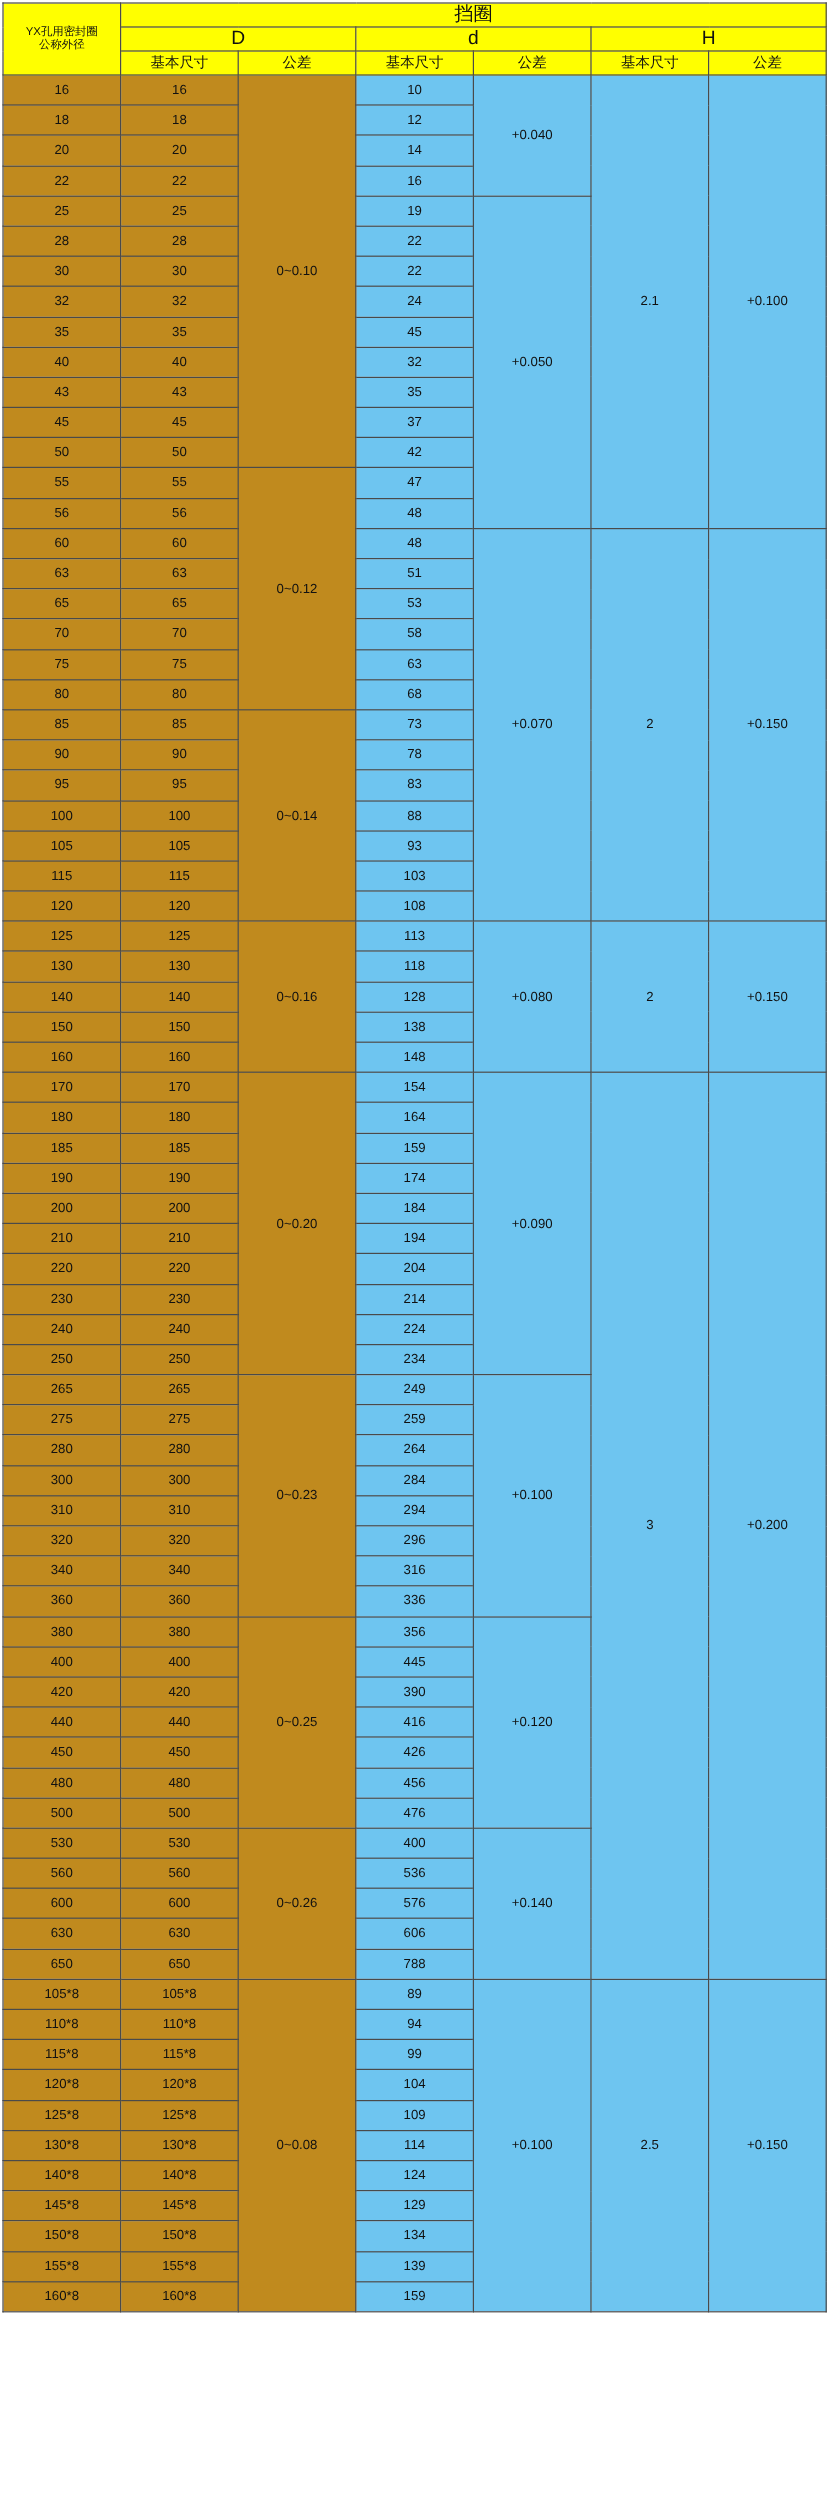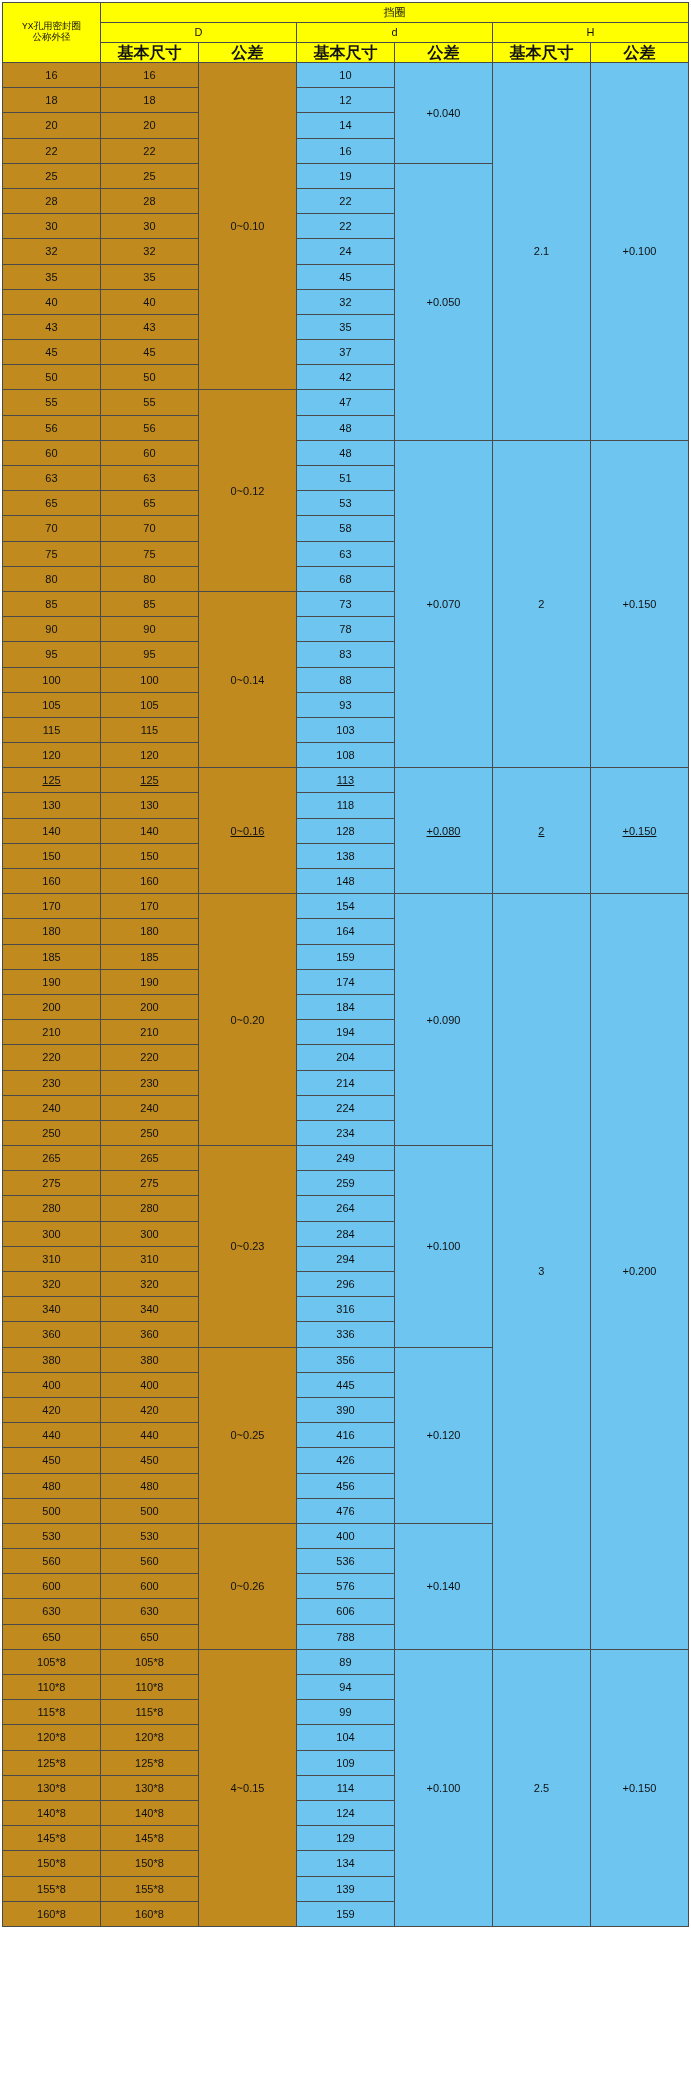--- a/index.html
+++ b/index.html
@@ -28,45 +28,42 @@
   table.main td, table.main th {
     border: 1px solid #4a4a4a;
     text-align: center;
     vertical-align: middle;
     padding: 0;
     font-weight: normal;
     line-height: 1.1;
   }
   .hdr-yellow {
     background: #ffff00;
-    font-size: 11px;
+    font-size: 16px;
     height: 19px;
   }
   .hdr-yellow.small {
-    font-size: 16px;
-    font-weight: bold;
+    font-size: 12px;
   }
   .corner {
     background: #ffff00;
     font-size: 9.5px;
     line-height: 1.25;
     padding: 1px 2px;
-    font-family: Liberation Mono, monospace;
   }
   .cyan {
     background: #6ec5f0;
     height: 24.2px;
   }
   .gold {
     background: #c08a1e;
     height: 24.2px;
   }
   .thick-sep td {
     border-top: 3px solid #555555;
-    text-decoration: underline;
   }
   .num {
     font-size: 11px;
   }
   col.c1 { width: 85px; }
   col.c2 { width: 85px; }
   col.c3 { width: 85px; }
   col.c4 { width: 85px; }
   col.c5 { width: 85px; }
   col.c6 { width: 85px; }
@@ -444,21 +441,21 @@
           <td class="cyan num">606</td>
         </tr>
         <tr>
           <td class="gold num">650</td>
           <td class="gold num">650</td>
           <td class="cyan num">788</td>
         </tr>
         <tr>
           <td class="gold num">105*8</td>
           <td class="gold num">105*8</td>
-          <td class="gold num" rowspan="11">4~0.15</td>
+          <td class="gold num" rowspan="11">0~0.08</td>
           <td class="cyan num">89</td>
           <td class="cyan num" rowspan="11">+0.100</td>
           <td class="cyan num" rowspan="11">2.5</td>
           <td class="cyan num" rowspan="11">+0.150</td>
         </tr>
         <tr>
           <td class="gold num">110*8</td>
           <td class="gold num">110*8</td>
           <td class="cyan num">94</td>
         </tr>

